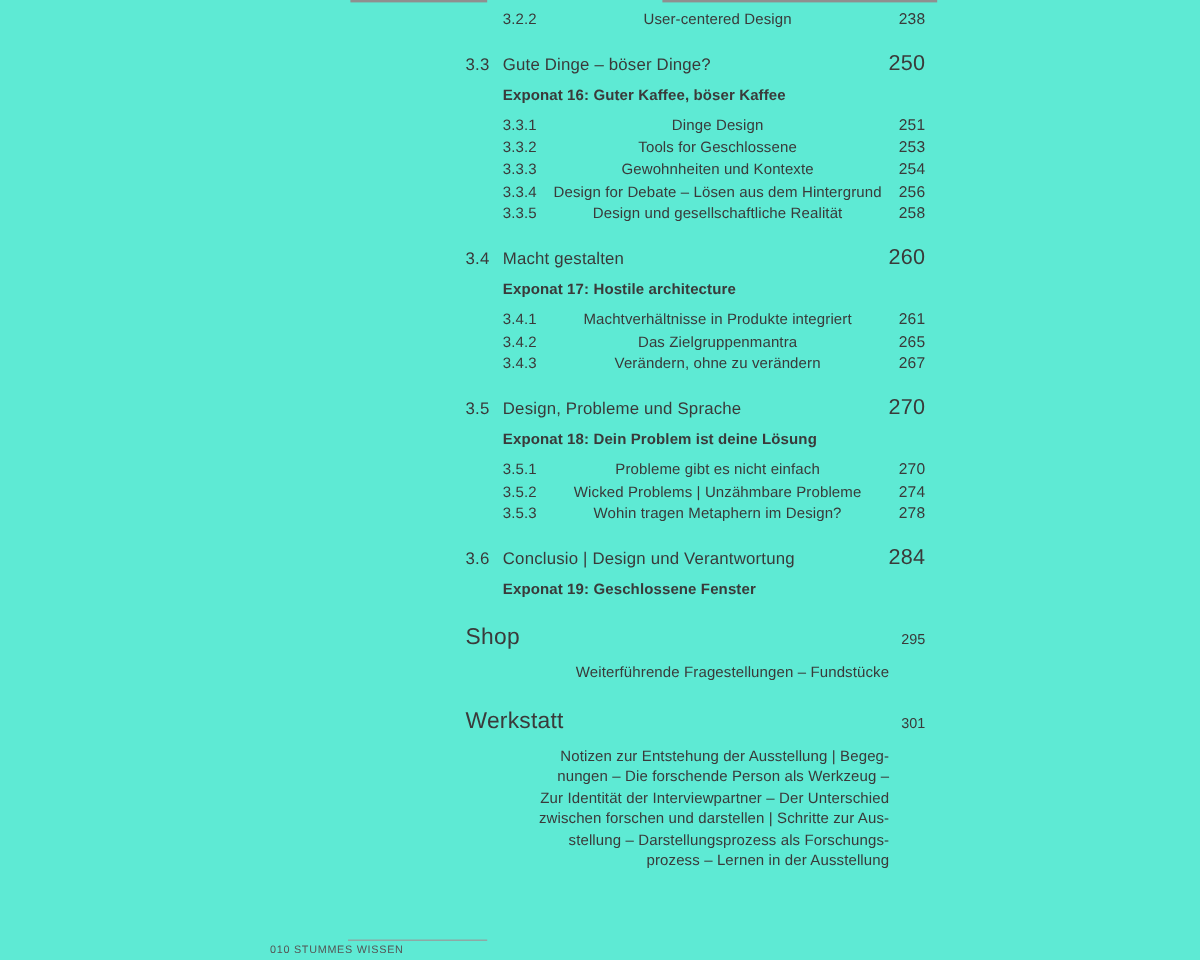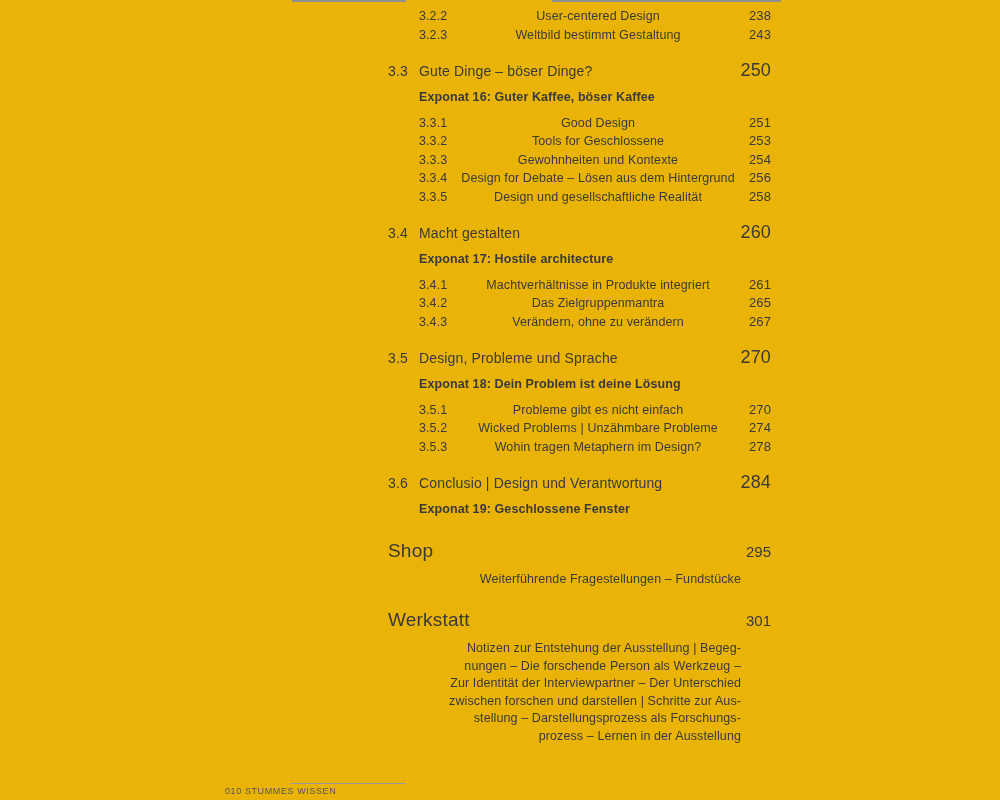--- a/index.html
+++ b/index.html
@@ -4,21 +4,21 @@
 <style>
   * { margin: 0; padding: 0; box-sizing: border-box; }
   html, body { width: 1000px; height: 800px; }
   body {
     background: #ffffff;
     font-family: "Liberation Sans", sans-serif;
     color: #3a3a3a;
     position: relative;
     overflow: hidden;
   }
-  .page { position: absolute; inset: 0; background: #eab308; }
+  .page { position: absolute; inset: 0; background: #5eead4; }
 
   
   .rule { position: absolute; background: #8f8f8f; height: 2px; top: 0; }
   .rule-top-left  { left: 292px; width: 114px; }
   .rule-top-right { left: 552px; width: 229px; }
 
   
   .toc {
     position: absolute;
     left: 388px;
@@ -57,21 +57,21 @@
     font-size: 12.5px;
     line-height: 17.5px;
     letter-spacing: 0.1px;
     font-weight: bold;
   }
   .items { margin-top: 7px; }
 
   .chapter { margin-top: 20px; }
   .chapter-head { display: flex; align-items: baseline; }
   .chapter-title { flex: 1; font-size: 19px; line-height: 24px; letter-spacing: 0.2px; }
-  .chapter-page  { flex: none; font-size: 15px; text-align: right; }
+  .chapter-page  { flex: none; font-size: 12px; text-align: right; }
   .chapter-desc {
     margin-left: 31px;
     margin-top: 8px;
     font-size: 12.5px;
     line-height: 17.5px;
     max-width: 322px;
     white-space: pre-line;
     letter-spacing: 0.1px;
     text-align: right;
   }
@@ -99,37 +99,32 @@
   <div class="rule rule-top-left"></div>
   <div class="rule rule-top-right"></div>
 
   <div class="toc">
 
     <div class="item-row">
       <span class="inum">3.2.2</span>
       <span class="ilabel">User-centered Design</span>
       <span class="ipage">238</span>
     </div>
-    <div class="item-row">
-      <span class="inum">3.2.3</span>
-      <span class="ilabel">Weltbild bestimmt Gestaltung</span>
-      <span class="ipage">243</span>
-    </div>
 
     <div class="section">
       <div class="head-row">
         <span class="hnum">3.3</span>
         <span class="htitle">Gute Dinge – böser Dinge?</span>
         <span class="hpage">250</span>
       </div>
       <div class="exponat">Exponat 16: Guter Kaffee, böser Kaffee</div>
       <div class="items">
         <div class="item-row">
           <span class="inum">3.3.1</span>
-          <span class="ilabel">Good Design</span>
+          <span class="ilabel">Dinge Design</span>
           <span class="ipage">251</span>
         </div>
         <div class="item-row">
           <span class="inum">3.3.2</span>
           <span class="ilabel">Tools for Geschlossene</span>
           <span class="ipage">253</span>
         </div>
         <div class="item-row">
           <span class="inum">3.3.3</span>
           <span class="ilabel">Gewohnheiten und Kontexte</span>

